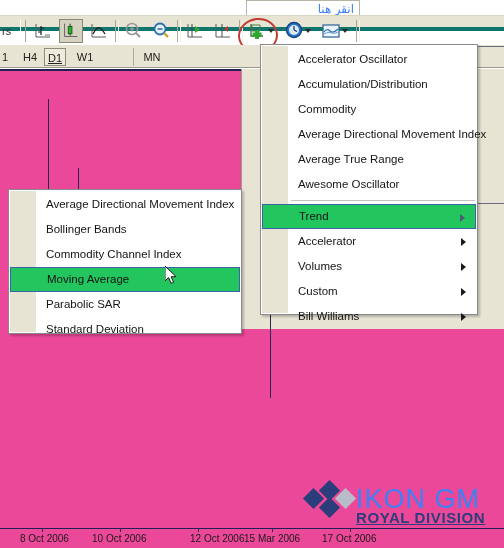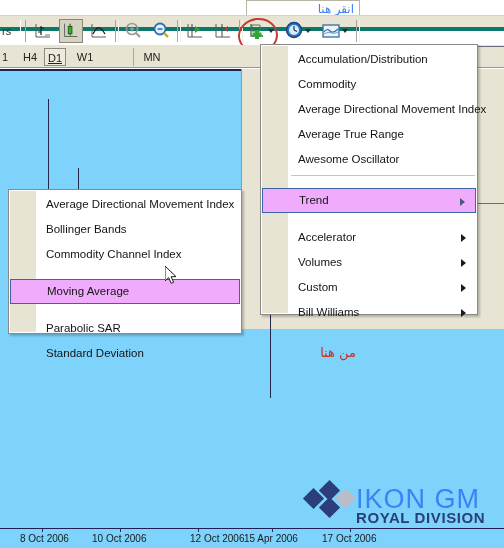--- a/index.html
+++ b/index.html
@@ -121,21 +121,21 @@
     left: 133px; top: 3px;
     width: 1px; height: 18px;
     background: #adaa9a;
   }
 
   
   .chart {
     position: absolute;
     left: 0; top: 69px;
     width: 504px; height: 479px;
-    background: #7dd3fc;
+    background: #ec4899;
     overflow: hidden;
   }
   .chart-frame-top {
     position: absolute;
     left: 0; top: 0;
     width: 242px; height: 2px;
     background: #1f1f55;
   }
   .chart-right-edge {
     position: absolute;
@@ -194,24 +194,24 @@
     height: 25px;
     line-height: 25px;
     padding-left: 36px;
     font-size: 11.5px;
     color: #141414;
     white-space: nowrap;
     box-sizing: border-box;
     margin: 0 1px;
   }
   .mi.sel {
-    background: #f0abfc;
+    background: #22c55e;
     border: 1px solid #3a63a8;
     line-height: 23px;
-    margin: 12px 1px;
+    margin: 0 1px;
   }
   .mi-sub-arrow {
     position: absolute;
     right: 10px; top: 9px;
     width: 0; height: 0;
     border-top: 4px solid transparent;
     border-bottom: 4px solid transparent;
     border-left: 5px solid #1a1a1a;
   }
   .mi.sel .mi-sub-arrow { border-left-color: #4a5b78; }
@@ -274,20 +274,21 @@
     font-family: "Liberation Sans", sans-serif;
   }
   .logo-text2 {
     position: absolute;
     left: 56px; top: 22px;
     font-size: 15px;
     font-weight: bold;
     letter-spacing: 0.6px;
     color: #2b3d7b;
     font-family: "Liberation Sans", sans-serif;
+    text-decoration: underline;
   }
   .diamond {
     position: absolute;
     width: 15px; height: 15px;
     transform: rotate(45deg);
   }
 </style>
 </head>
 <body>
 
@@ -415,43 +416,45 @@
 
     <div class="axis-line"></div>
     <div class="axis-tick" style="left:42px;"></div>
     <div class="axis-tick" style="left:120px;"></div>
     <div class="axis-tick" style="left:198px;"></div>
     <div class="axis-tick" style="left:272px;"></div>
     <div class="axis-tick" style="left:350px;"></div>
     <div class="axis-label" style="left:20px;">8 Oct 2006</div>
     <div class="axis-label" style="left:92px;">10 Oct 2006</div>
     <div class="axis-label" style="left:170px;margin-left:20px;">12 Oct 2006</div>
-    <div class="axis-label" style="left:244px;">15 Apr 2006</div>
+    <div class="axis-label" style="left:244px;">15 Mar 2006</div>
     <div class="axis-label" style="left:322px;">17 Oct 2006</div>
   </div>
 
   <div class="logo">
     <div class="diamond" style="left:6px;  top:4px;  background:#2b3d7b;"></div>
     <div class="diamond" style="left:22px; top:-4px; background:#2b3d7b;"></div>
     <div class="diamond" style="left:22px; top:13px; background:#2b3d7b;"></div>
     <div class="diamond" style="left:38px; top:4px;  background:#b9bcc9;"></div>
     <div class="logo-text1">IKON GM</div>
     <div class="logo-text2">ROYAL DIVISION</div>
   </div>
 
   <div class="annot">
-    <div>من هنا</div>
   </div>
 
   <div class="connector-h" style="left:470px; top:46px;  width:34px;"></div>
   <div class="connector-h" style="left:470px; top:203px; width:34px;"></div>
 
   <div class="menu" id="menu-main">
     <div class="menu-gutter"></div>
     <div style="position:relative; padding-top:2px;">
+      <div class="mi">
+        <span>Accelerator Oscillator</span>
+      </div>
       <div class="mi">
         <span>Accumulation/Distribution</span>
       </div>
       <div class="mi">
         <span>Commodity</span>
       </div>
       <div class="mi">
         <span>Average Directional Movement Index</span>
       </div>
       <div class="mi">

